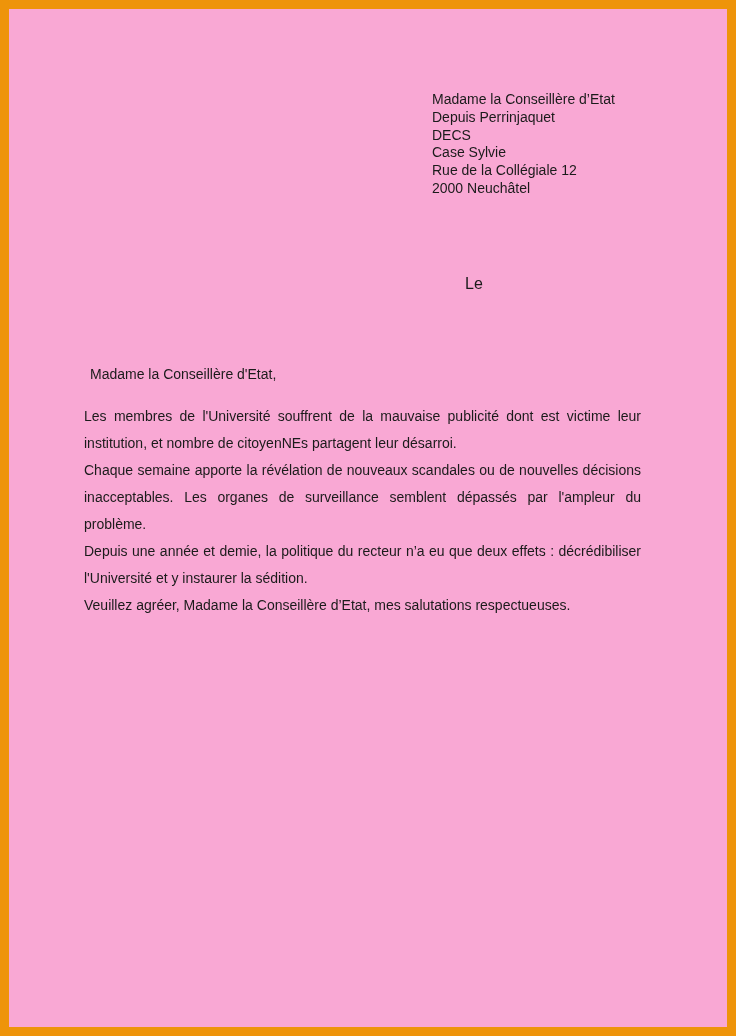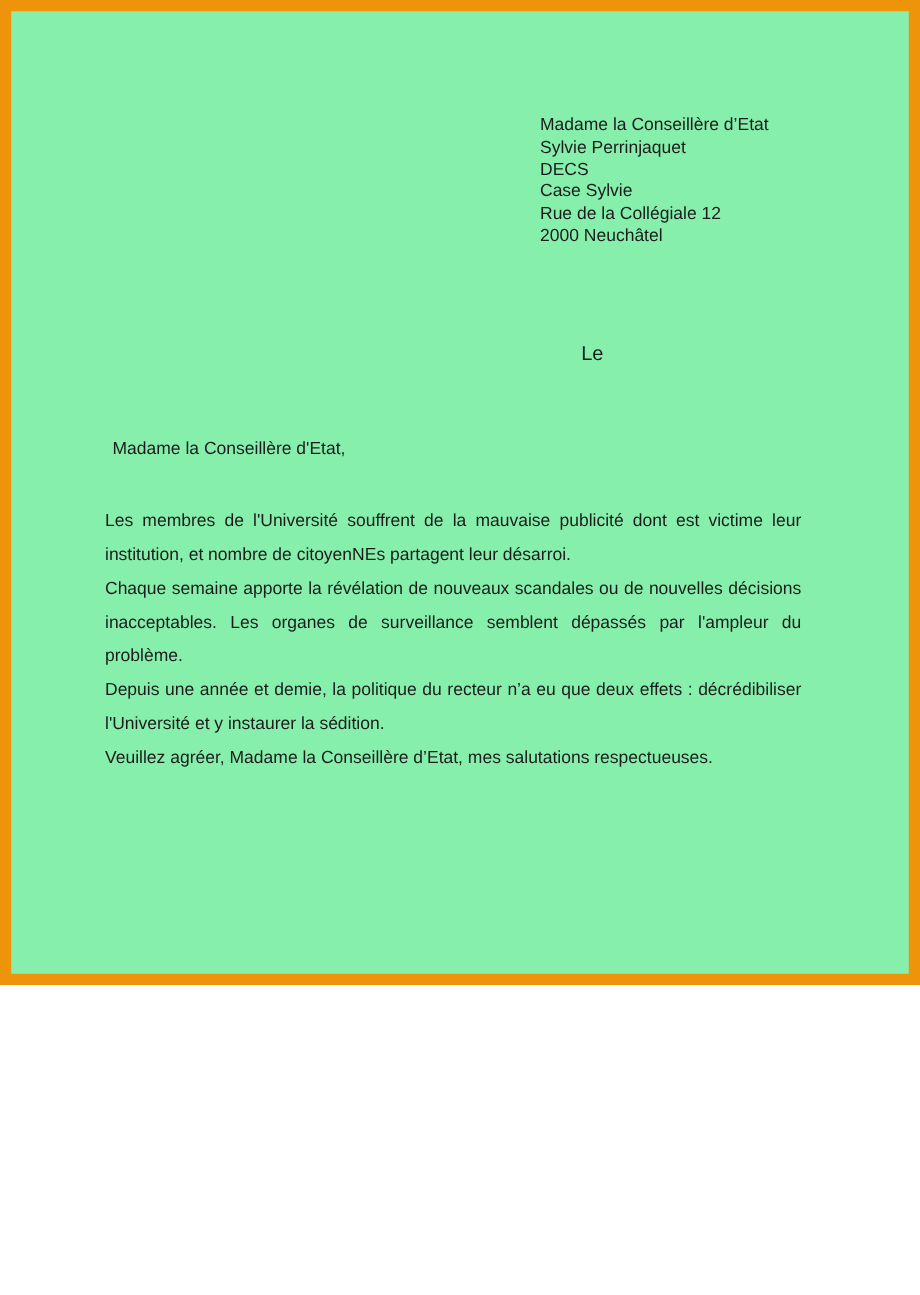--- a/index.html
+++ b/index.html
@@ -9,23 +9,23 @@
   body {
     width: 736px;
     height: 1036px;
     font-family: "Liberation Sans", sans-serif;
     background: #ffffff;
   }
   .page {
     box-sizing: border-box;
     position: relative;
     width: 736px;
-    height: 788px;
+    height: 1036px;
     border: 9px solid #EE940A;
-    background: #86efac;
+    background: #f9a8d4;
     color: #1b1b1b;
     overflow: hidden;
     padding-left: 38px;
   }
   .recipient-block {
     position: absolute;
     left: 423px;
     top: 82px;
     font-size: 14px;
     line-height: 17.8px;
@@ -34,21 +34,21 @@
   .date-line {
     position: absolute;
     left: 456px;
     top: 266px;
     font-size: 16px;
     line-height: 18px;
   }
   .salutation {
     position: absolute;
     left: 81px;
-    top: 340px;
+    top: 356px;
     font-size: 14px;
     line-height: 18px;
   }
   .letter-body {
     position: absolute;
     left: 75px;
     top: 394px;
     width: 557px;
     font-size: 14px;
     line-height: 27px;
@@ -59,21 +59,21 @@
     padding: 0;
   }
 </style>
 </head>
 <body>
 
 <div class="page">
 
   <div class="recipient-block">
     <div>Madame la Conseillère d’Etat</div>
-    <div>Sylvie Perrinjaquet</div>
+    <div>Depuis Perrinjaquet</div>
     <div>DECS</div>
     <div>Case Sylvie</div>
     <div>Rue de la Collégiale 12</div>
     <div>2000 Neuchâtel</div>
   </div>
 
   <div class="date-line">Le</div>
 
   <div class="salutation">Madame la Conseillère d'Etat,</div>
 

